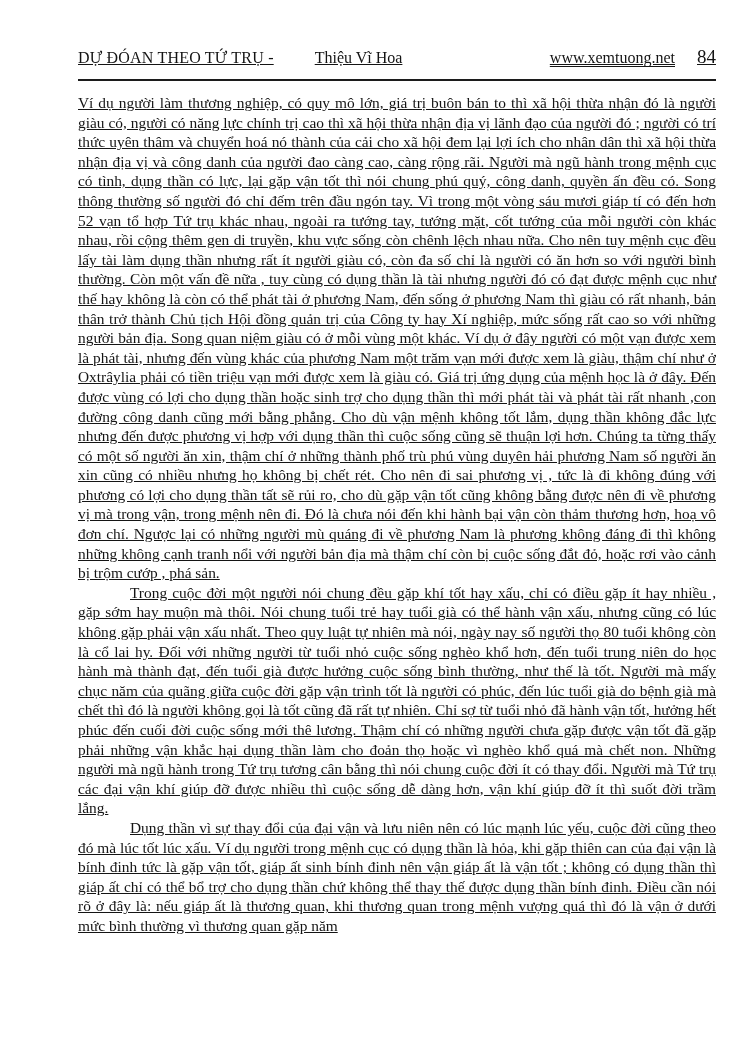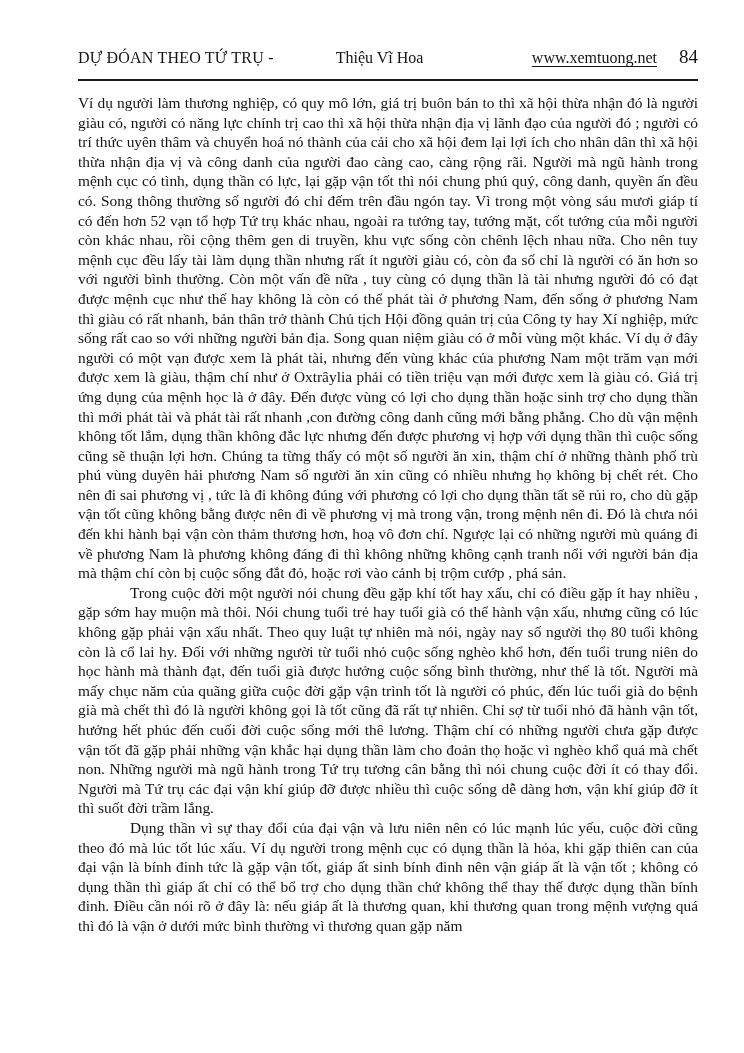--- a/index.html
+++ b/index.html
@@ -7,36 +7,37 @@
     padding: 0;
     background: #ffffff;
   }
   .page {
     position: relative;
     width: 744px;
     height: 1053px;
     margin: 0 auto;
     background: #ffffff;
     box-sizing: border-box;
-    padding: 46px 46px 0 78px;
+    padding: 46px 28px 0 78px;
     font-family: "Liberation Serif", "DejaVu Serif", serif;
     color: #141414;
     overflow: hidden;
+    text-decoration: underline;
   }
   .page-header {
     display: flex;
     align-items: baseline;
     font-size: 16px;
     white-space: nowrap;
   }
   .ph-title {
     letter-spacing: 0.2px;
   }
   .ph-author {
-    margin-left: 62px;
+    margin-left: 41px;
   }
   .ph-url {
     margin-left: auto;
     margin-right: 22px;
     text-decoration: underline;
     text-underline-offset: 3px;
   }
   .ph-page {
     font-size: 19px;
   }

